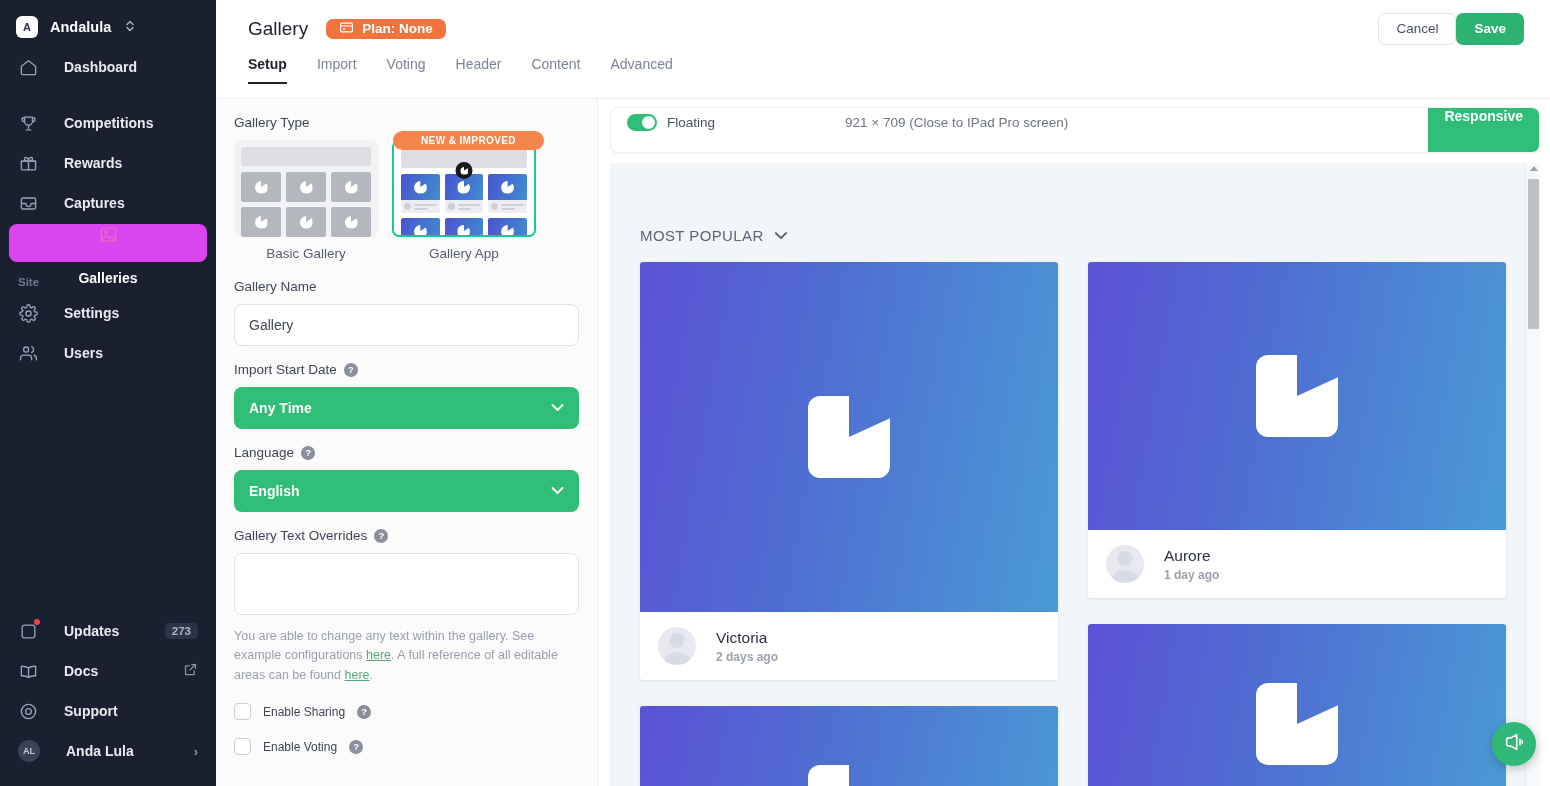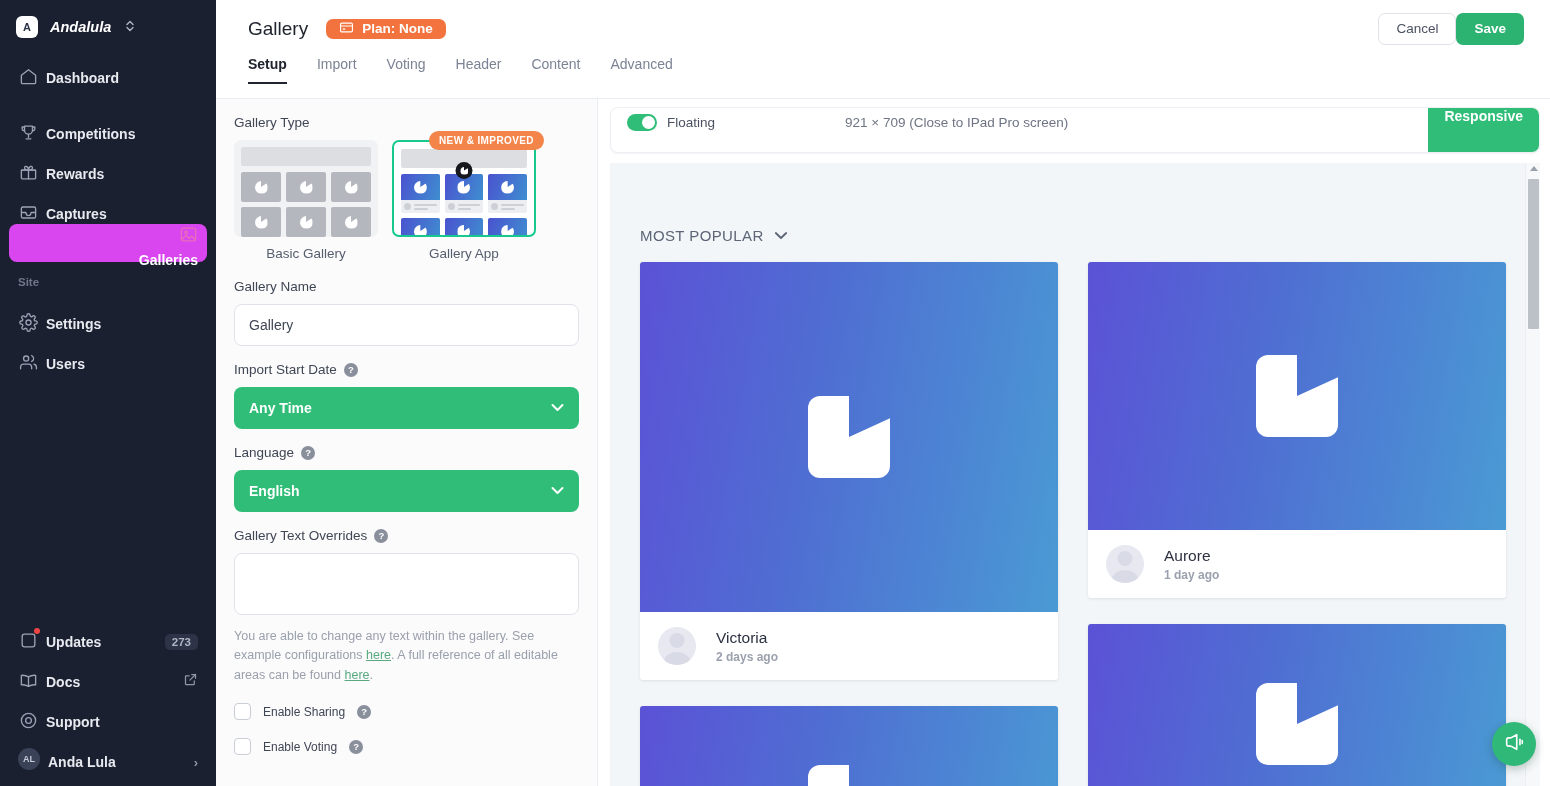--- a/index.html
+++ b/index.html
@@ -23,26 +23,26 @@
     display: flex; align-items: center; gap: 12px;
     padding: 16px 16px 10px 16px;
   }
   .brand-avatar {
     width: 22px; height: 22px; border-radius: 6px;
     background: #ffffff; color: #2b3245;
     font-size: 11px; font-weight: bold;
     display: flex; align-items: center; justify-content: center;
     flex: none;
   }
-  .brand-name { color: #ffffff; font-size: 14.5px; font-weight: bold; font-style: italic; }
+  .brand-name { color: #ffffff; font-size: 14.5px; font-weight: bold; }
   .brand-caret { color: #aeb5c4; font-size: 10px; margin-left: 2px; line-height: 1; }
 
   .nav { padding: 0 9px; }
   .nav-item {
-    display: flex; align-items: flex-end; gap: 8px;
+    display: flex; align-items: center; gap: 26px;
     height: 38px; padding: 0 9px;
     border-radius: 8px;
     color: #e8eaf0; font-size: 14px; font-weight: bold;
     cursor: pointer;
     margin-bottom: 2px;
   }
   .nav-item.active { background: #d946ef; flex-direction: column; }
   .nav-item.active .nav-label { color: #ffffff; }
   .nav-icon { width: 20px; height: 20px; flex: none; display:flex; align-items:center; justify-content:center; }
   .nav-icon svg { width: 19px; height: 19px; stroke: #9aa2b4; fill: none; stroke-width: 1.7; stroke-linecap: round; stroke-linejoin: round; }
@@ -153,21 +153,21 @@
     background: #f1f2f4;
     position: relative;
   }
   .type-card.selected .type-thumb {
     border: 2.5px solid #17c98e; background: #ffffff;
   }
   .type-caption { text-align:center; font-size: 13.5px; color:#565d6d; margin-top: 9px; }
   .new-badge {
     position: absolute; top: -9px; right: -8px; z-index: 3;
     background: #f3844a; color:#fff; font-size: 10px; font-weight: bold;
-    letter-spacing: .4px; border-radius: 11px; padding: 4px 10px;
+    letter-spacing: .4px; border-radius: 11px; padding: 4px 28px;
     white-space: nowrap;
   }
   .thumb-pad { padding: 7px; }
   .thumb-header { height: 19px; background:#dcdee2; border-radius:2px; margin-bottom: 6px;}
   .thumb-grid { display:grid; grid-template-columns: repeat(3,1fr); gap: 5px; }
   .thumb-tile { height: 30px; background:#b4b7bd; border-radius:2px; display:flex; align-items:center; justify-content:center;}
   .thumb-tile.app { height: 26px; background: linear-gradient(110deg,#4a53cf,#3f8ed0); border-radius:2px 2px 0 0; }
   .tile-pac { width: 13px; height: 13px; background:#fff; border-radius: 50%;
               clip-path: polygon(50% 50%, 100% 18%, 100% 100%, 0 100%, 0 0, 50% 0); }
   .thumb-foot { background:#eceef1; border-radius: 0 0 2px 2px; padding:3px; display:flex; gap:3px; align-items:center;}

